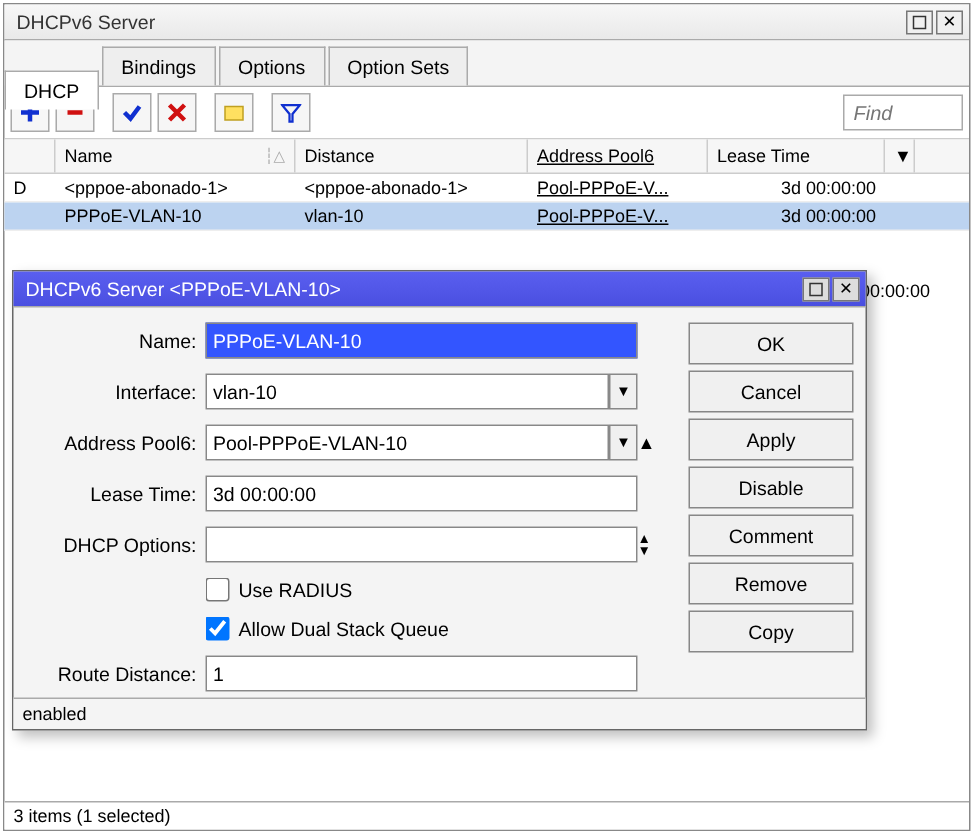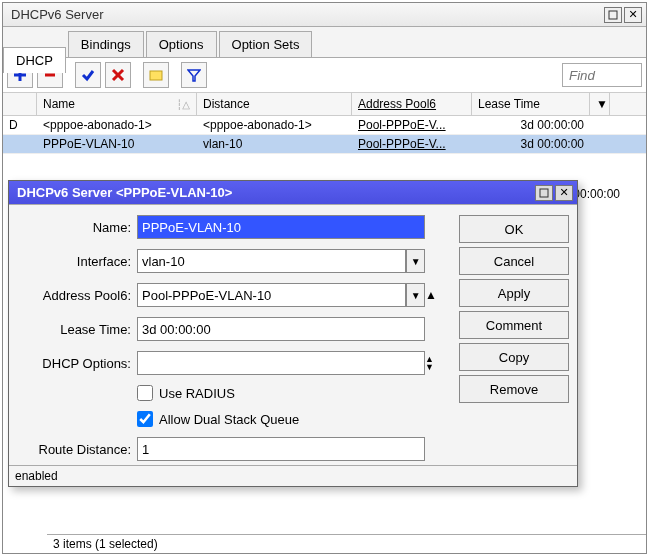--- a/index.html
+++ b/index.html
@@ -4,21 +4,21 @@
 <style>
   * { box-sizing: border-box; margin: 0; padding: 0; }
   body { font-family: Arial, sans-serif; font-size: 13px; background: #fff; width: 649px; height: 556px; position: relative; overflow: hidden; }
   
   .window { border: 1px solid #888; background: #fff; position: absolute; }
   .titlebar { background: linear-gradient(#f7f7f7,#e9e9e9); border-bottom: 1px solid #aaa; display: flex; align-items: center; height: 24px; padding: 0 4px; }
   .titlebar .title-text { flex: 1; padding-left: 4px; color: #333; font-size: 13px; }
   .titlebar .titlebtn { width: 18px; height: 16px; border: 1px solid #777; background: #f0f0f0; margin-left: 2px; display: flex; align-items: center; justify-content: center; cursor: pointer; font-size: 11px; }
   
   .titlebar.blue { background: linear-gradient(#5a5ff0,#4a4fe0); color: #fff; }
-  .titlebar.blue .title-text { color: #fff; font-weight: bold; }
+  .titlebar.blue .title-text { color: #fff; }
   .titlebar.blue .titlebtn { background: #ddd; color: #000; }
   
   .tabs { display: flex; background: #f4f4f4; border-bottom: 1px solid #aaa; padding-top: 4px; }
   .tab { padding: 5px 12px; border: 1px solid #aaa; border-bottom: none; margin-right: 2px; background: #eee; cursor: pointer; }
   .tab.active { background: #fff; position: relative; top: 16px; }
   
   .toolbar { display: flex; align-items: center; padding: 4px; border-bottom: 1px solid #ccc; gap: 4px; }
   .toolbtn { width: 26px; height: 26px; border: 1px solid #aaa; background: #f6f6f6; display: flex; align-items: center; justify-content: center; cursor: pointer; }
   .tool-sep { width: 4px; }
   .find-input { margin-left: auto; width: 80px; height: 24px; border: 1px solid #aaa; font-style: italic; color: #888; padding: 0 6px; }
@@ -33,21 +33,21 @@
   .col-drop { width: 20px; text-align:center; }
   .resize-handle{color:#aaa;font-size:10px;}
   
   .grid-body { background: #fff; }
   .row { display: flex; border-bottom: 1px solid #eee; cursor: pointer; }
   .row div { padding: 2px 6px; font-size: 12px; white-space: nowrap; overflow: hidden; text-overflow: ellipsis; }
   .row.selected { background: #bcd3f0; }
   .lease-cell { text-align: right; }
   .extra-lease { position:absolute; right:26px; top:184px; font-size:12px; }
   
-  .statusbar { position: absolute; bottom: 0; left: 0; right: 0; border-top: 1px solid #aaa; padding: 2px 6px; font-size: 12px; background: #fff; margin-left: 44px; }
+  .statusbar { position: absolute; bottom: 0; left: 0; right: 0; border-top: 1px solid #aaa; padding: 2px 6px; font-size: 12px; background: #fff; }
   
   .inner-window { border: 1px solid #666; background: #f4f4f4; position: absolute; left: 8px; top: 180px; width: 570px; box-shadow: 4px 4px 8px rgba(0,0,0,.25); }
   
   .form-body { display: flex; padding: 10px 8px 4px 8px; gap: 12px; }
   .form-grid { flex: 1; display: grid; grid-template-columns: 120px 1fr 22px; row-gap: 10px; align-items: center; }
   .form-grid label { text-align: right; padding-right: 6px; font-size: 13px; }
   .form-grid input[type=text] { height: 24px; border: 1px solid #888; padding: 0 4px; font-size: 13px; width: 100%; }
   .sel { font-style: normal; background:#3355ff; color:#fff; }
   .combo-btn { width: 20px; height: 24px; border:1px solid #888; background:#f0f0f0; display:flex;align-items:center;justify-content:center;cursor:pointer;font-size:10px }
   .arrow-up{ font-size:12px; cursor:pointer; }
@@ -214,20 +214,21 @@
 
       <label>Route Distance:</label>
       <input type="text" value="1" style="">
       <span></span>
     </div>
 
     <div class="btncol">
       <button class="winbtn">OK</button>
       <button class="winbtn">Cancel</button>
       <button class="winbtn">Apply</button>
+      <button class="winbtn">Disable</button>
       <button class="winbtn">Comment</button>
+      <button class="winbtn">Remove</button>
       <button class="winbtn">Copy</button>
-      <button class="winbtn">Remove</button>
     </div>
   </div>
 
   <div class="inner-status">enabled</div>
 </div>
 
 </body></html>

